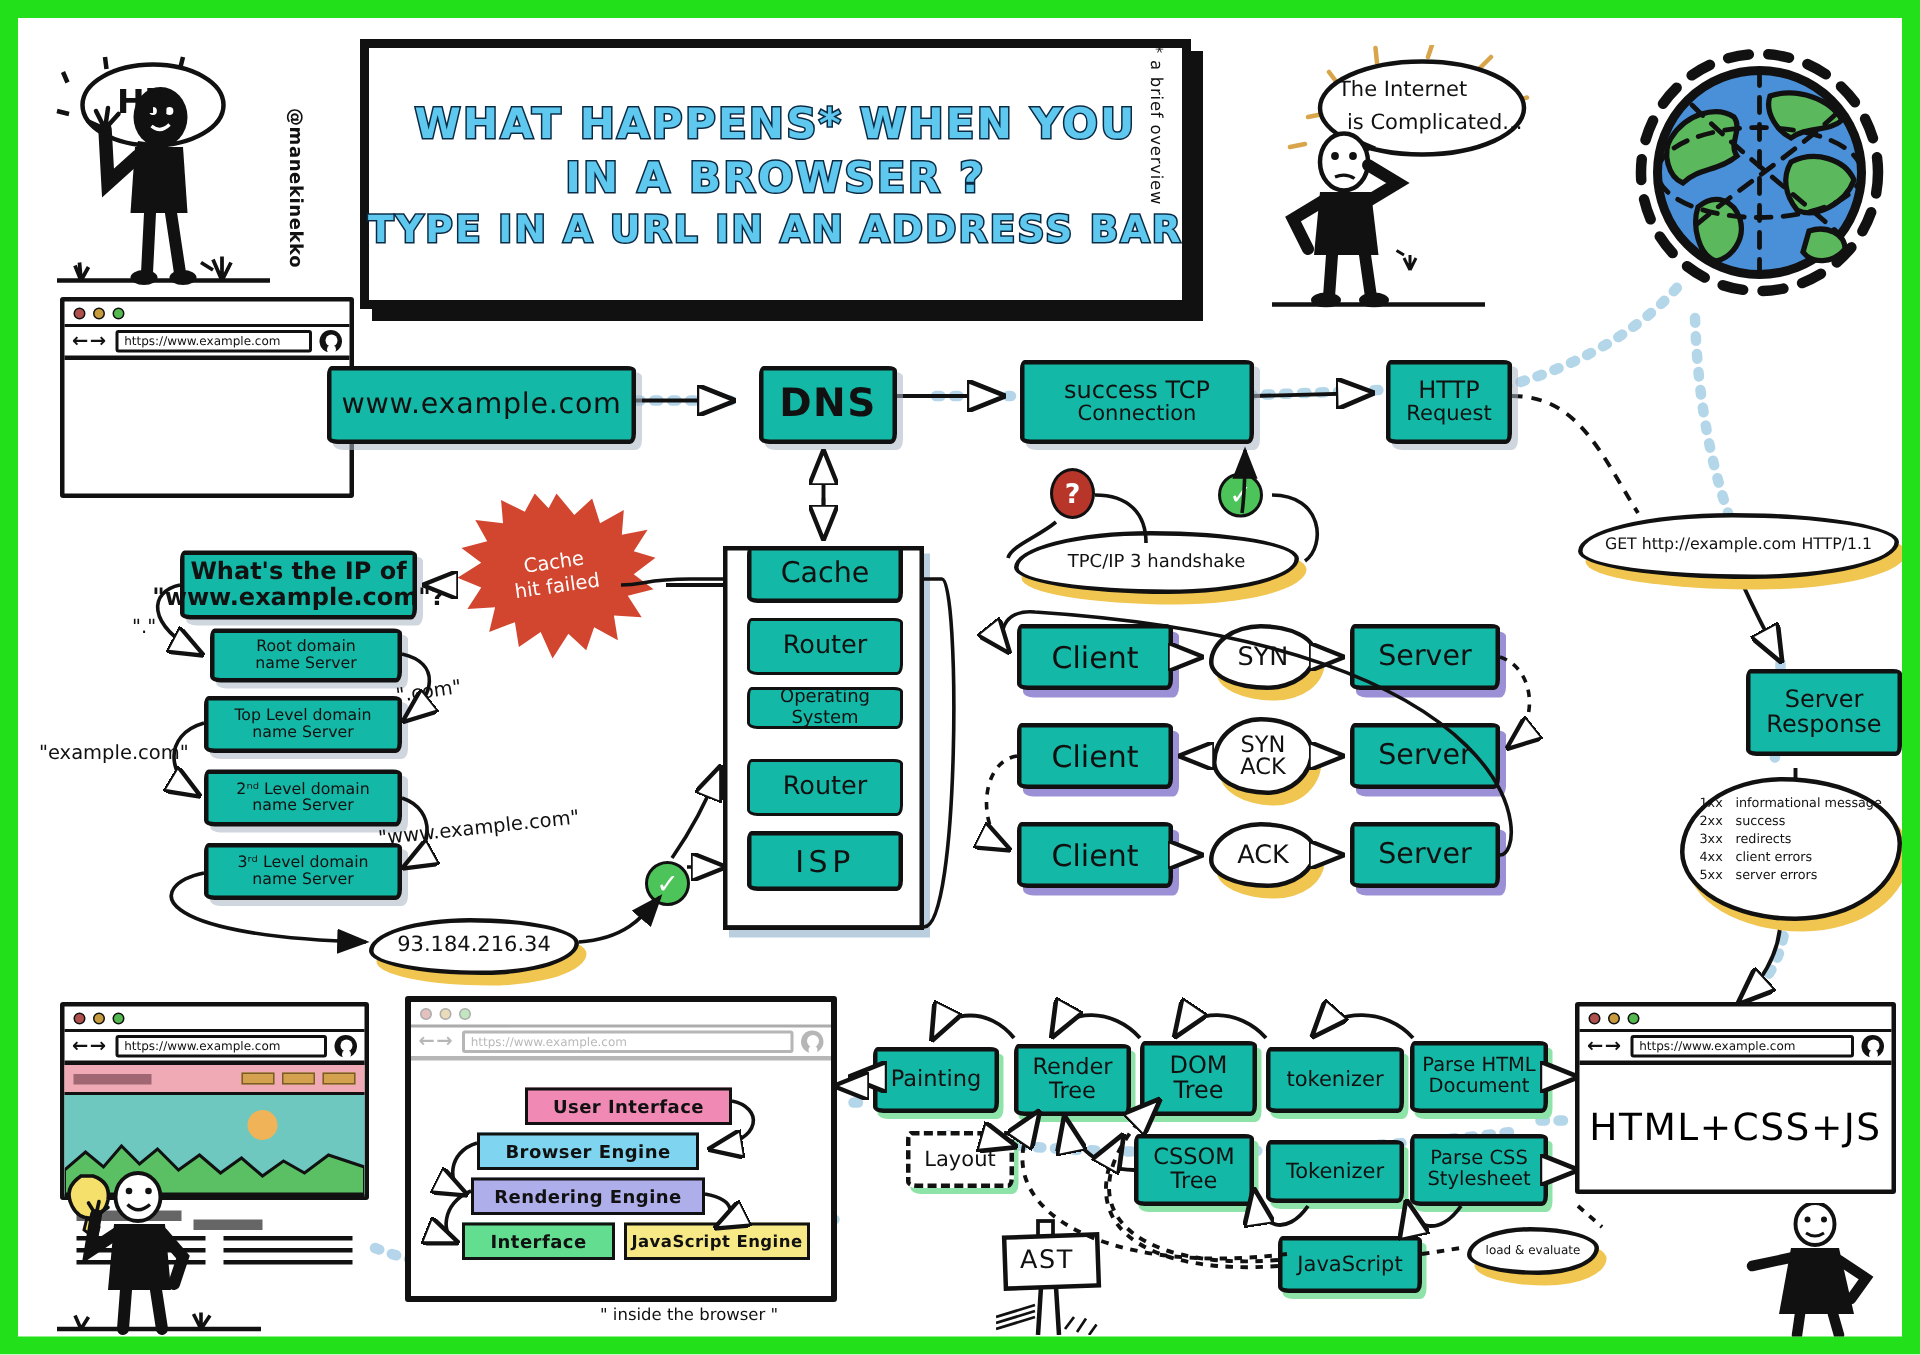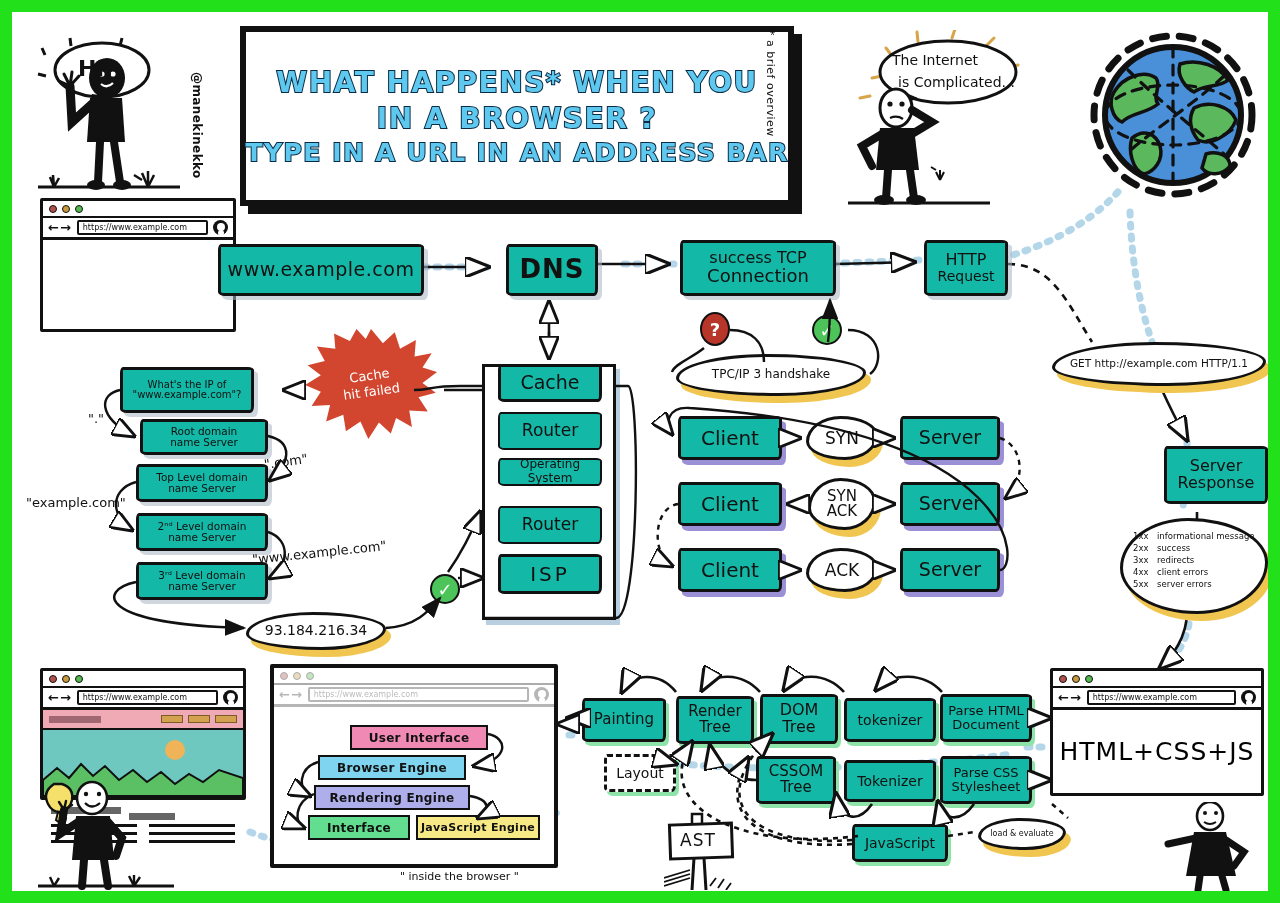--- a/index.html
+++ b/index.html
@@ -372,21 +372,21 @@
     <div class="hbox" style="left:206px; top:232px; width:206px; height:52px; font-size:19px; letter-spacing:.5px;">
       <span>www.example.com</span>
     </div>
 
     <div class="hbox" style="left:494px; top:232px; width:92px; height:52px; font-size:26px; font-weight:600; letter-spacing:1px;">
       <span>DNS</span>
     </div>
 
     <div class="hbox" style="left:668px; top:228px; width:156px; height:56px; flex-direction:column; font-size:16px;">
       <span>success TCP</span>
-      <span style="font-size:18px;">Connection</span>
+      <span style="font-size:14px;">Connection</span>
     </div>
 
     <div class="hbox" style="left:912px; top:228px; width:84px; height:56px; flex-direction:column; font-size:16px;">
       <span>HTTP</span>
       <span style="font-size:14px;">Request</span>
     </div>
 
     <div class="badge red" style="left:688px; top:300px;">
       <span>?</span>
     </div>
@@ -416,21 +416,21 @@
     </div>
 
     <div id="cache-burst">
       <div class="star"></div>
       <div class="btxt">
         <div>Cache</div>
         <div>hit failed</div>
       </div>
     </div>
 
-    <div class="hbox" style="left:108px; top:355px; width:134px; height:46px; flex-direction:column; font-size:10px;">
+    <div class="hbox" style="left:108px; top:355px; width:158px; height:46px; flex-direction:column; font-size:16px;font-weight:bold;">
       <span>What's the IP of</span>
       <span>"www.example.com"?</span>
     </div>
     <div class="hbox" style="left:128px; top:407px; width:128px; height:36px; flex-direction:column; font-size:10.5px;">
       <span>Root domain</span>
       <span>name Server</span>
     </div>
     <div class="hbox" style="left:124px; top:452px; width:132px; height:38px; flex-direction:column; font-size:10.5px;">
       <span>Top Level domain</span>
       <span>name Server</span>

